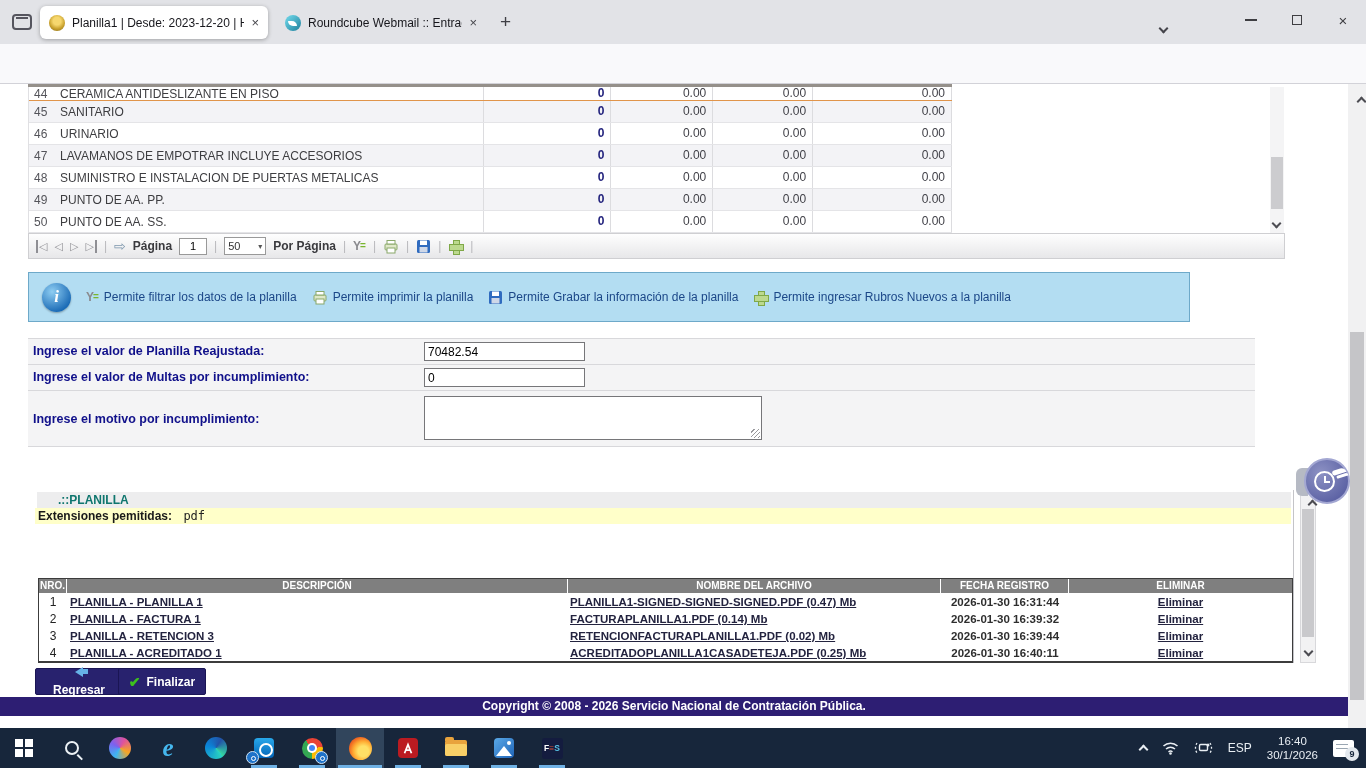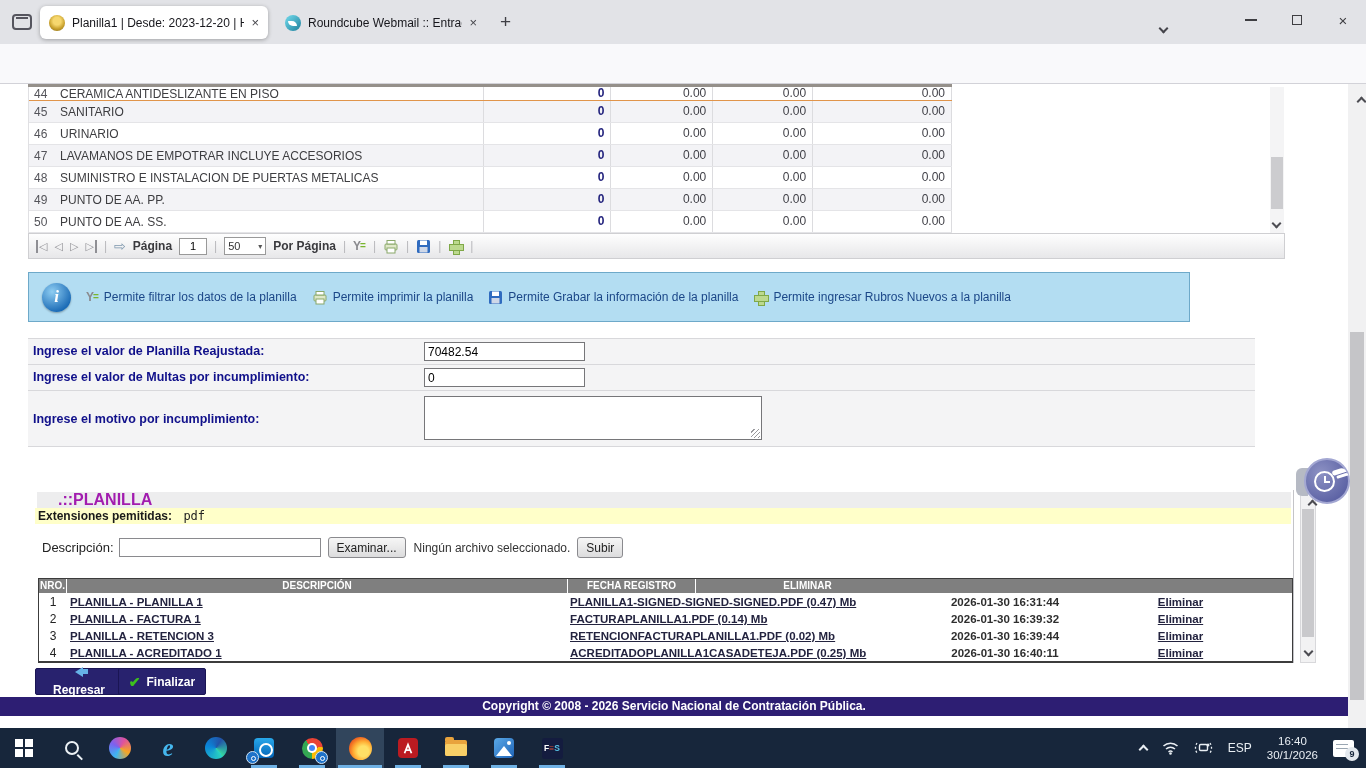--- a/index.html
+++ b/index.html
@@ -95,21 +95,21 @@
   .f26 .flabel{line-height:25px;}
   .f56{height:56px;}
   .f56 .flabel{padding-top:21px;}
   .fval{width:161px;height:19px;border:1px solid #767679;font-size:12px;padding:0 3px;margin-top:3px;font-family:inherit;}
   .fta{width:338px;height:44px;border:1px solid #767679;background:#fff;margin-top:5px;position:relative;}
   .fta .rsz{position:absolute;right:1px;bottom:1px;width:9px;height:9px;
             background:repeating-linear-gradient(135deg,transparent 0 2px,#9a9a9e 2px 3px);}
 
   .upload{position:absolute;left:35px;top:406px;width:1259px;height:173px;border-right:1px solid #c4c4c8;}
   .up-title{position:absolute;left:2px;top:2px;right:2px;height:16px;background:#ededee;font-weight:bold;
-            font-size:16px;color:#a21caf;line-height:16px;padding-left:21px;}
+            font-size:12px;color:#0f766e;line-height:16px;padding-left:21px;}
   .up-yellow{position:absolute;left:0;top:18px;right:2px;height:16px;background:#ffffc9;line-height:16px;font-size:12px;}
   .up-yellow .lbl{font-weight:bold;color:#1a1a1a;padding-left:3px;}
   .up-yellow .val{font-family:"DejaVu Sans Mono",monospace;margin-left:8px;color:#222;}
   .up-descrow{position:absolute;left:7px;top:46px;height:23px;display:flex;align-items:center;font-size:13px;color:#222;}
   .up-input{width:202px;height:19px;border:1px solid #8a8a8e;margin-left:5px;font-family:inherit;font-size:12px;}
   .btn-sm{height:21px;background:linear-gradient(#f6f6f6,#dcdcdd);border:1px solid #8a8a8e;border-radius:3px;
           font-size:12px;padding:0 8px;margin-left:7px;color:#222;display:flex;align-items:center;}
   .nofile{margin-left:8px;font-size:12px;color:#333;}
   .files{position:absolute;left:3px;top:88px;width:1255px;border:1px solid #3c3c3c;border-bottom-width:2px;background:#fff;}
   .fhead{display:flex;height:14px;background:#7f7f7f;}
@@ -406,31 +406,25 @@
           </div>
       </div>
     </div>
 
     <div class="upload">
       <div class="up-title">.::PLANILLA</div>
       <div class="up-yellow">
         <span class="lbl">Extensiones pemitidas:</span>
         <span class="val">pdf</span>
       </div>
-      <div class="up-descrow">
-        <span>Descripción:</span>
-        <input class="up-input" style="">
-        <span class="btn-sm">Examinar...</span>
-        <span class="nofile">Ningún archivo seleccionado.</span>
-        <span class="btn-sm">Subir</span>
-      </div>
       <div class="files">
         <div class="fhead">
           <div class="fh-n">NRO.</div>
           <div class="fh-d">DESCRIPCIÓN</div>
+          <div class="fh-f">NOMBRE DEL ARCHIVO</div>
           <div class="fh-t">FECHA REGISTRO</div>
           <div class="fh-e">ELIMINAR</div>
         </div>
         <div class="fr">
           <div class="n">1</div>
           <div class="d"><span class="lnk">PLANILLA - PLANILLA 1</span></div>
           <div class="f"><span class="lnk">PLANILLA1-SIGNED-SIGNED-SIGNED.PDF (0.47) Mb</span></div>
           <div class="t">2026-01-30 16:31:44</div>
           <div class="e"><span class="lnk">Eliminar</span></div>
         </div>

